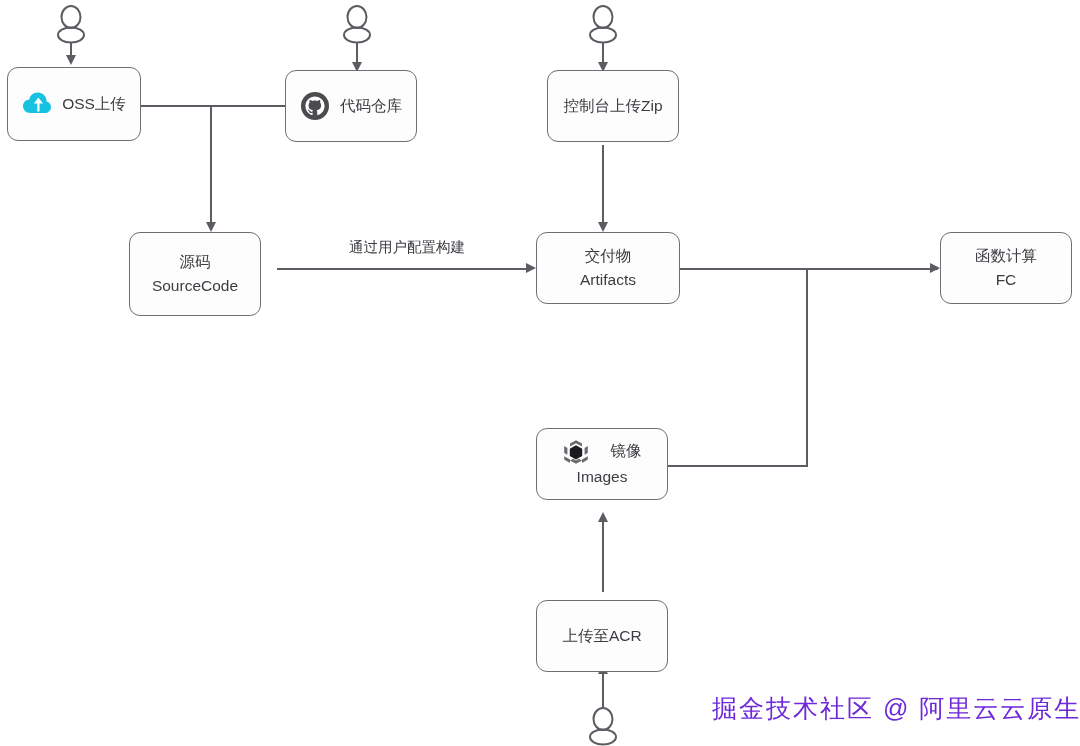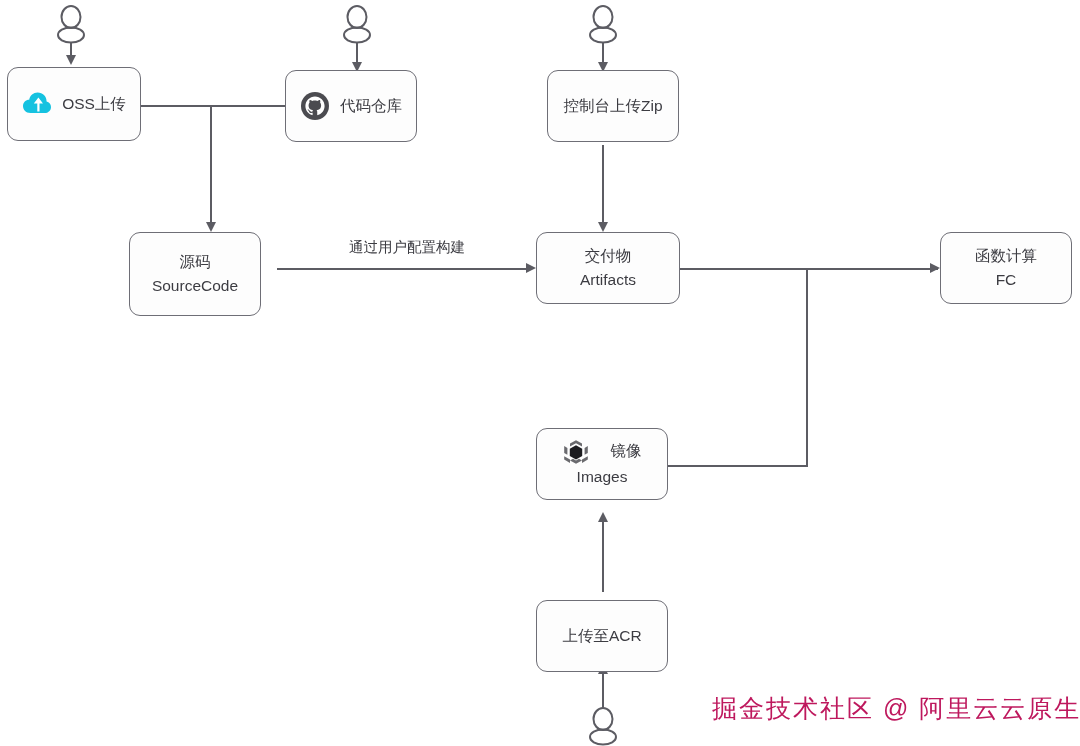--- a/index.html
+++ b/index.html
@@ -83,21 +83,21 @@
   }
   .edge-label {
     position: absolute;
     color: #3c3c42;
     font-size: 14.5px;
     white-space: nowrap;
     z-index: 5;
   }
   .watermark {
     position: absolute;
-    color: #be185d;
+    color: #6d28d9;
     font-size: 25px;
     letter-spacing: 2px;
     white-space: nowrap;
     z-index: 6;
   }
   .icon {
     display: inline-flex;
     align-items: center;
     justify-content: center;
     flex: 0 0 auto;

